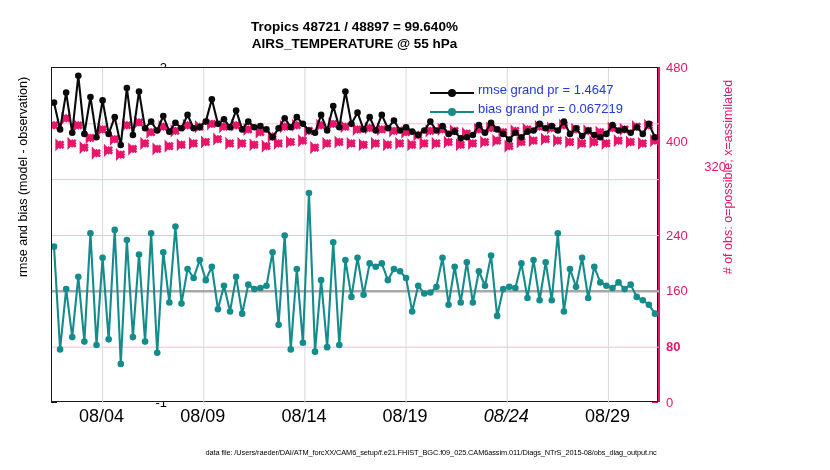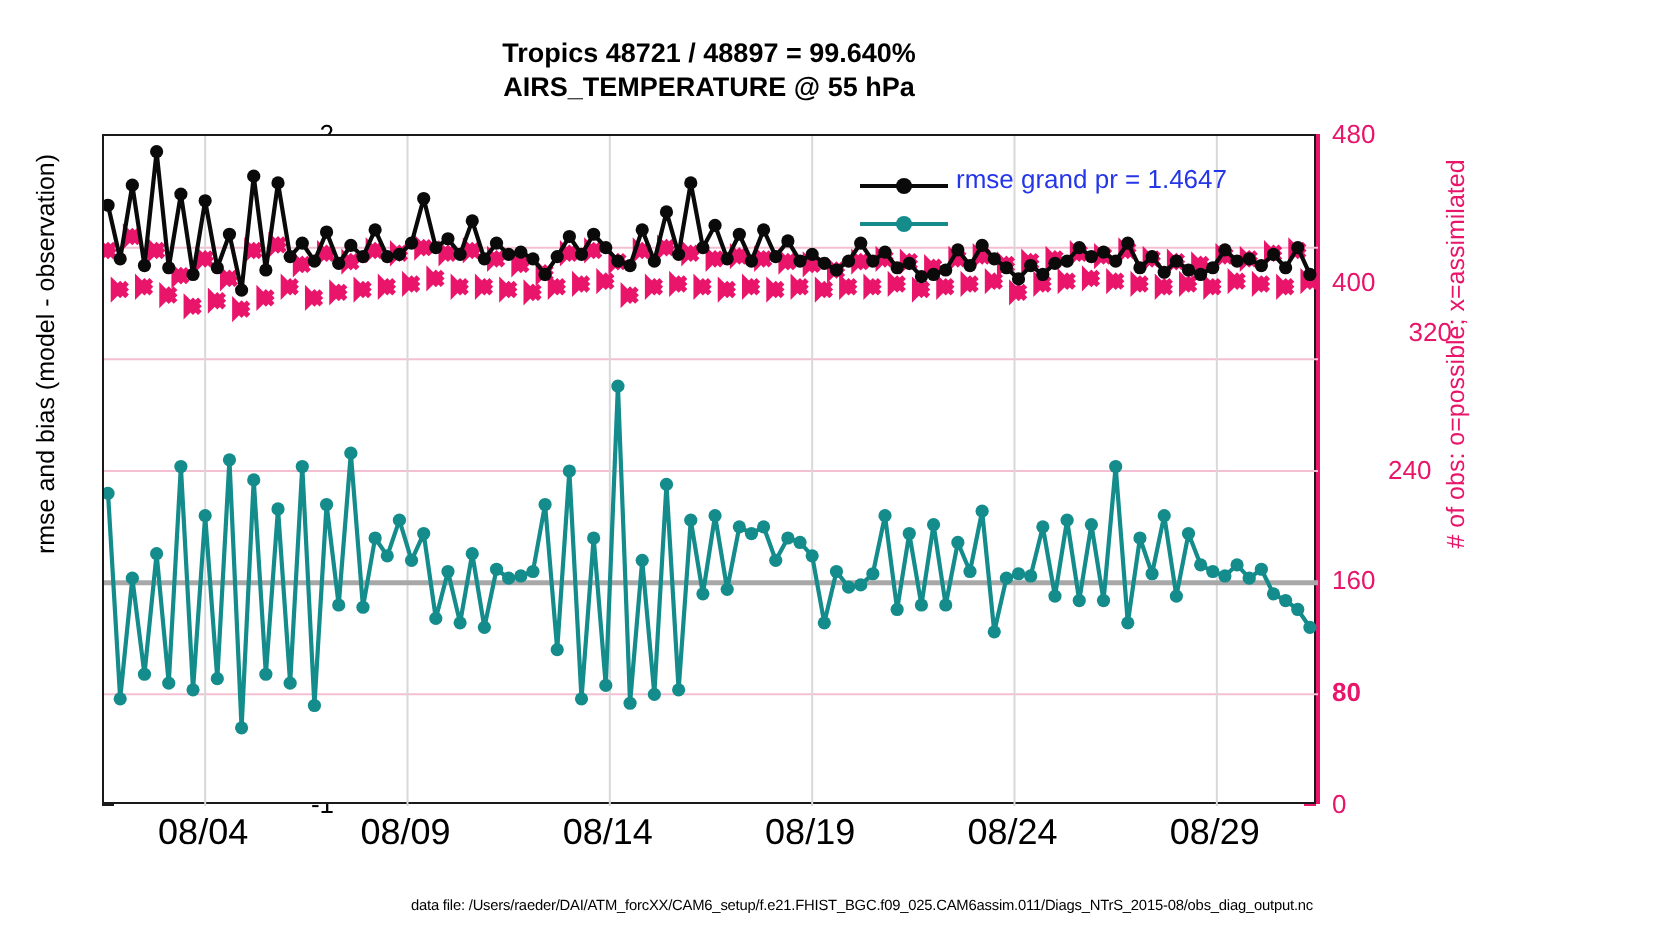--- a/index.html
+++ b/index.html
@@ -127,40 +127,40 @@
       <div class="ytick-left" style="top: 402px;">-1</div>
       <div class="tick-mark" style="left: 51px; top: 402px; width: 6px; height: 1px;"></div>
     </div>
   <div id="yticks-right">
       <div class="ytick-right" style="top: 67px;">480</div>
       <div class="tick-mark rt" style="left: 652px; top: 67px; width: 6px; height: 1px;"></div>
       <div class="ytick-right" style="top: 121px; margin-top: 20px;">400</div>
       <div class="tick-mark rt" style="left: 652px; top: 122.833px; width: 6px; height: 1px;"></div>
       <div class="ytick-right" style="top: 166px; text-align: right;">320</div>
       <div class="tick-mark rt" style="left: 652px; top: 178.667px; width: 6px; height: 1px;"></div>
-      <div class="ytick-right" style="top: 234.5px; margin-left: 28px;">240</div>
+      <div class="ytick-right" style="top: 234.5px;">240</div>
       <div class="tick-mark rt" style="left: 652px; top: 234.5px; width: 6px; height: 1px;"></div>
       <div class="ytick-right" style="top: 290.333px;">160</div>
       <div class="tick-mark rt" style="left: 652px; top: 290.333px; width: 6px; height: 1px;"></div>
       <div class="ytick-right" style="top: 346.167px; font-weight: bold;">80</div>
       <div class="tick-mark rt" style="left: 652px; top: 346.167px; width: 6px; height: 1px;"></div>
       <div class="ytick-right" style="top: 402px;">0</div>
       <div class="tick-mark rt" style="left: 652px; top: 402px; width: 6px; height: 1px;"></div>
       <div class="tick-mark rt" style="left: 658px; top: 67px; width: 1.6px; height: 335px;"></div>
     </div>
   <div id="xticks">
       <div class="xtick" style="left: 101.583px;">08/04</div>
       <div class="tick-mark" style="left: 101.583px; top: 397px; width: 1px; height: 5px;"></div>
       <div class="xtick" style="left: 202.75px;">08/09</div>
       <div class="tick-mark" style="left: 202.75px; top: 397px; width: 1px; height: 5px;"></div>
       <div class="xtick" style="left: 303.917px;">08/14</div>
       <div class="tick-mark" style="left: 303.917px; top: 397px; width: 1px; height: 5px;"></div>
       <div class="xtick" style="left: 405.083px;">08/19</div>
       <div class="tick-mark" style="left: 405.083px; top: 397px; width: 1px; height: 5px;"></div>
-      <div class="xtick" style="left: 506.25px;">08/24</div>
+      <div class="xtick" style="left: 506.25px; font-style: italic;">08/24</div>
       <div class="tick-mark" style="left: 506.25px; top: 397px; width: 1px; height: 5px;"></div>
       <div class="xtick" style="left: 607.417px;">08/29</div>
       <div class="tick-mark" style="left: 607.417px; top: 397px; width: 1px; height: 5px;"></div>
     </div>
 
   <div id="plot">
     <svg id="plotsvg" viewBox="0 0 607 335" preserveAspectRatio="none">
         <line x1="0" y1="55.833333333333314" x2="607" y2="55.833333333333314" stroke="#F4BFD2" stroke-width="1"></line>
         <line x1="0" y1="111.66666666666669" x2="607" y2="111.66666666666669" stroke="#F4BFD2" stroke-width="1"></line>
         <line x1="0" y1="167.5" x2="607" y2="167.5" stroke="#F4BFD2" stroke-width="1"></line>
@@ -590,16 +590,17 @@
           <span class="lline" style="background: rgb(10, 10, 10);"></span>
           <span class="ldot" style="background: rgb(10, 10, 10);"></span>
         </span>
         <span>rmse grand pr = 1.4647</span>
       </div>
       <div class="legend-row">
         <span class="legend-sym">
           <span class="lline" style="background: rgb(20, 140, 140);"></span>
           <span class="ldot" style="background: rgb(20, 140, 140);"></span>
         </span>
+        <span>bias grand pr = 0.067219</span>
       </div>
     </div>
 
 </div>
 
 </body></html>

